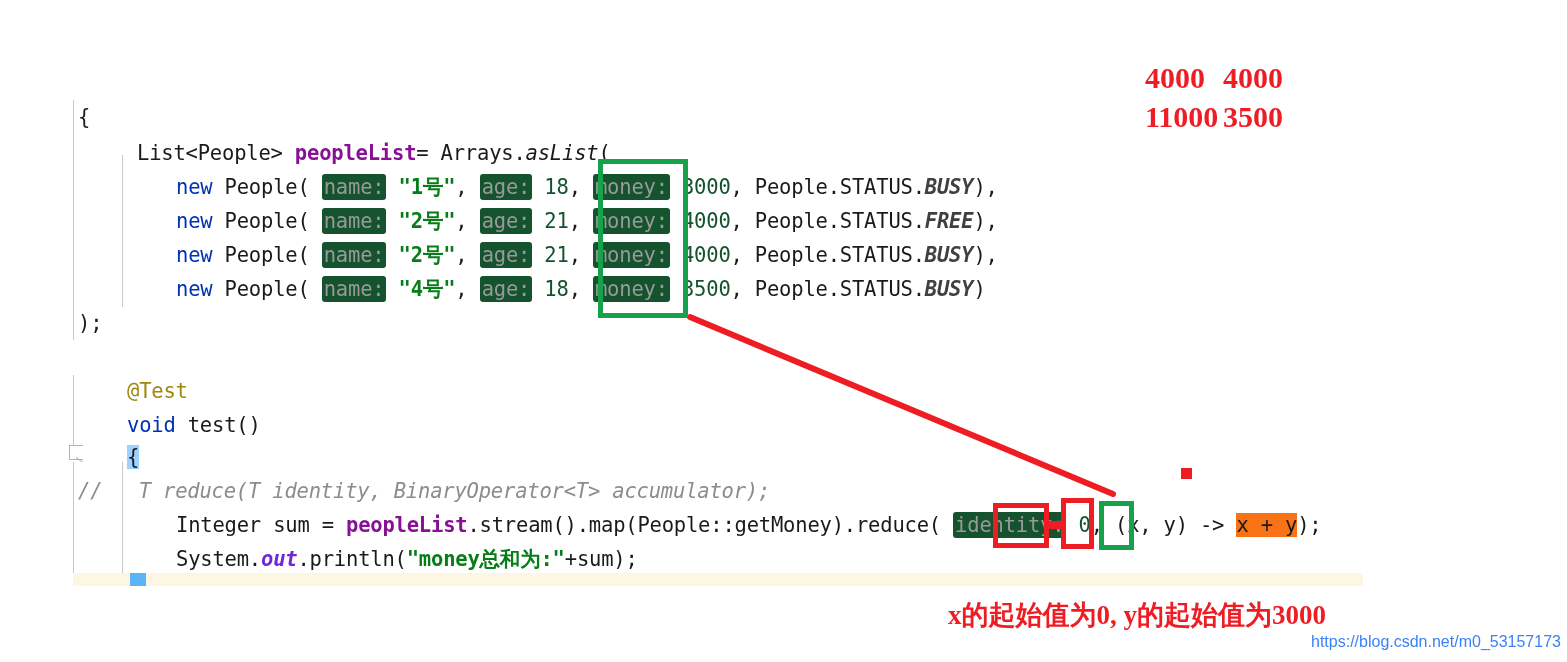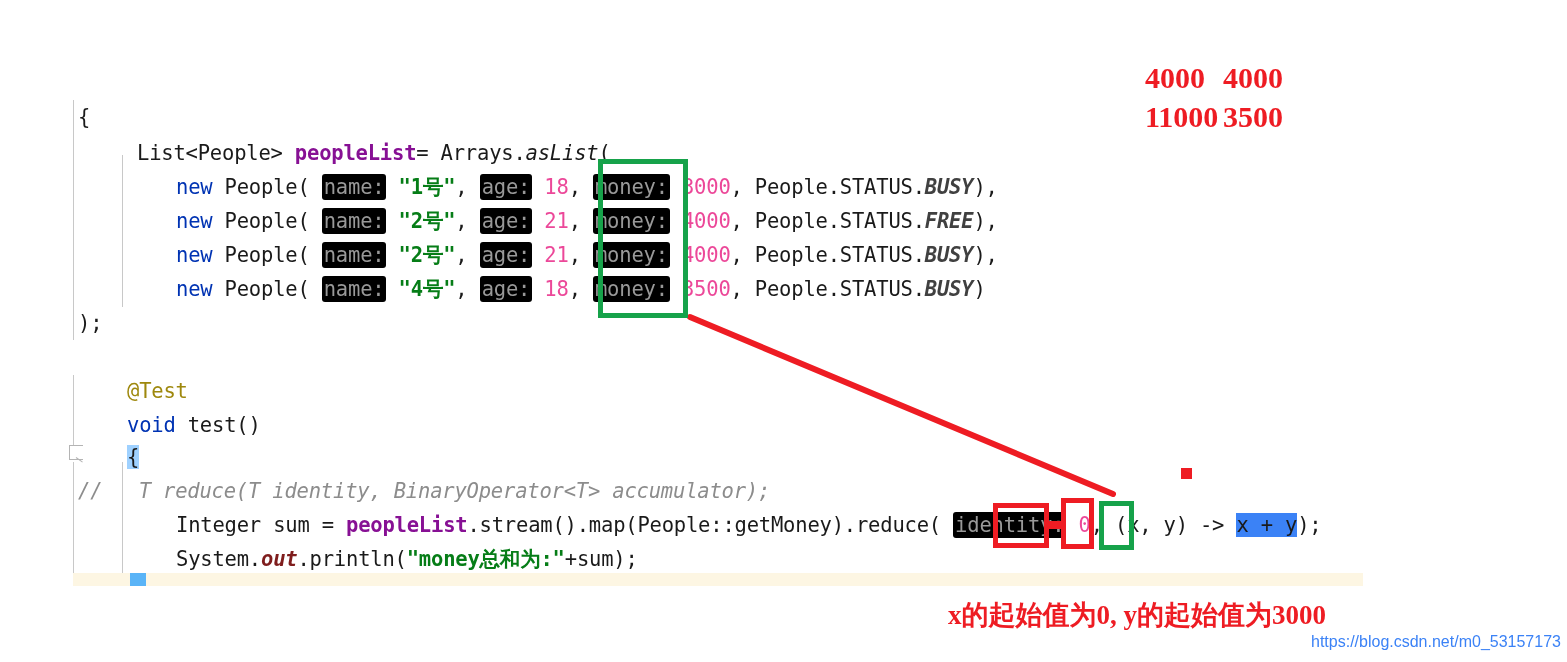--- a/index.html
+++ b/index.html
@@ -58,30 +58,30 @@
     width: 8px;
     height: 1px;
     background: #b4b4b4;
     transform: rotate(35deg);
     transform-origin: left center;
   }
 
   
   .kw       { color: #0033b3; font-weight: normal; }          
   .field    { color: #871094; font-weight: bold; }          
-  .num      { color: #ec4899; }                             
+  .num      { color: #14532d; }                             
   .str      { color: #067d17; font-weight: bold; }          
   .static   { color: #1a1a1a; font-style: italic; }         
   .enumv    { color: #404040; font-weight: bold; font-style: italic; }
   .anno     { color: #9e880d; }                             
   .comment  { color: #8c8c8c; font-style: italic; }         
-  .hint     { color: #999999; background: #000000; border-radius: 3px; padding: 1px 2px; }
-  .outfield { color: #7f1d1d; font-weight: bold; font-style: italic; }
+  .hint     { color: #999999; background: #14532d; border-radius: 3px; padding: 1px 2px; }
+  .outfield { color: #6d28d9; font-weight: bold; font-style: italic; }
   .plain    { color: #1a1a1a; }
-  .hl-usage { background: #3b82f6; }
+  .hl-usage { background: #f97316; }
 
   
   .brace-hl { background: #9fd1ff; }
 
   
   #caret-row {
     position: absolute;
     left: 73px;
     top: 573px;
     width: 1290px;

